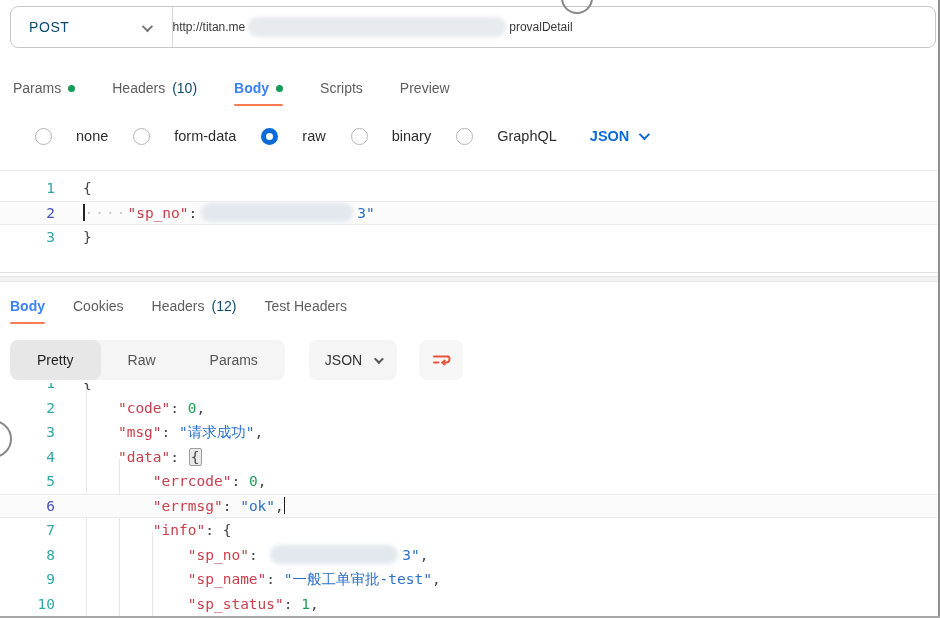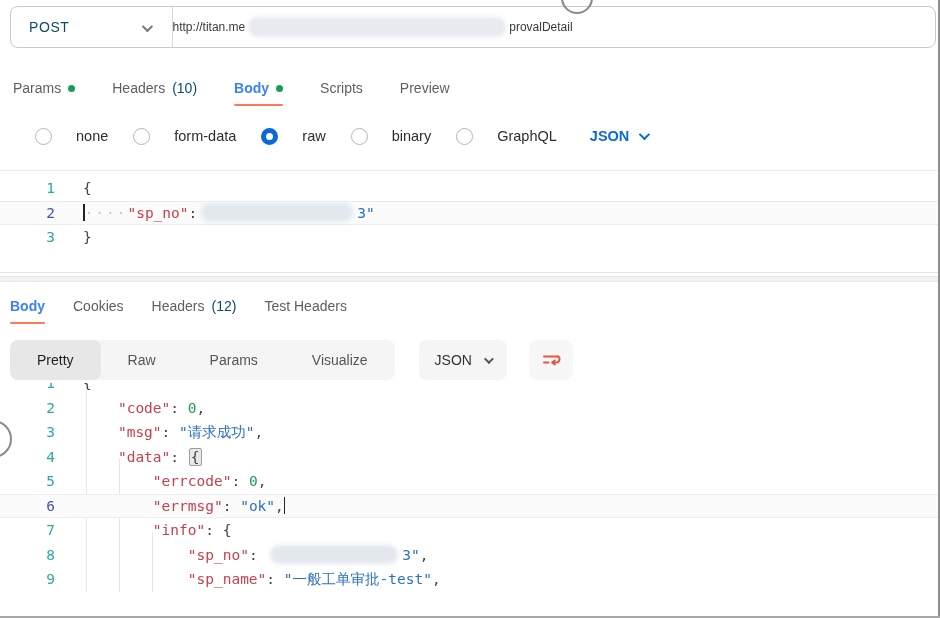--- a/index.html
+++ b/index.html
@@ -173,21 +173,20 @@
     <div class="tab">
       <span>Test Headers</span>
     </div>
   </div>
 
   <div class="resp-toolbar">
     <div class="seg-control">
       <div class="seg-item active">Pretty</div>
       <div class="seg-item">Raw</div>
       <div class="seg-item">Params</div>
-      <div class="seg-item">Visualize</div>
     </div>
     <div class="resp-lang">
       <span>JSON</span>
       <span class="chev"></span>
     </div>
     <div class="wrap-btn">
       <svg width="24" height="24" viewBox="0 0 24 24" fill="none">
         <path d="M5 8.5h14" stroke="#e8553e" stroke-width="2" stroke-linecap="round"></path>
         <path d="M19 8.5c2.2 0 2.2 6 -1.5 6h-4" stroke="#e8553e" stroke-width="2" stroke-linecap="round" fill="none"></path>
         <path d="M15.8 12.5l-2.6 2 2.6 2" stroke="#e8553e" stroke-width="2" stroke-linecap="round" stroke-linejoin="round" fill="none"></path>
@@ -203,20 +202,21 @@
       <div class="indent-guide" style="left:152px; top:161px; bottom:0;"></div>
     <div class="code-line"><span class="gutter">1</span><span class="code-text"><span class="seg-punct">{</span></span></div>
         <div class="code-line"><span class="gutter">2</span><span class="code-text"><span class="seg-ws">    </span><span class="seg-key">"code"</span><span class="seg-punct">: </span><span class="seg-num">0</span><span class="seg-punct">,</span></span></div>
         <div class="code-line"><span class="gutter">3</span><span class="code-text"><span class="seg-ws">    </span><span class="seg-key">"msg"</span><span class="seg-punct">: </span><span class="seg-str">"请求成功"</span><span class="seg-punct">,</span></span></div>
         <div class="code-line"><span class="gutter">4</span><span class="code-text"><span class="seg-ws">    </span><span class="seg-key">"data"</span><span class="seg-punct">: </span><span class="seg-bhl">{</span></span></div>
         <div class="code-line"><span class="gutter">5</span><span class="code-text"><span class="seg-ws">        </span><span class="seg-key">"errcode"</span><span class="seg-punct">: </span><span class="seg-num">0</span><span class="seg-punct">,</span></span></div>
         <div class="code-line active"><span class="gutter cur">6</span><span class="code-text"><span class="seg-ws">        </span><span class="seg-key">"errmsg"</span><span class="seg-punct">: </span><span class="seg-str">"ok"</span><span class="seg-punct">,</span><span class="seg-cursor"></span></span></div>
         <div class="code-line"><span class="gutter">7</span><span class="code-text"><span class="seg-ws">        </span><span class="seg-key">"info"</span><span class="seg-punct">: </span><span class="seg-punct">{</span></span></div>
         <div class="code-line"><span class="gutter">8</span><span class="code-text"><span class="seg-ws">            </span><span class="seg-key">"sp_no"</span><span class="seg-punct">: </span><span class="seg-blur" style="width: 128px;"></span><span class="seg-str">3"</span><span class="seg-punct">,</span></span></div>
         <div class="code-line"><span class="gutter">9</span><span class="code-text"><span class="seg-ws">            </span><span class="seg-key">"sp_name"</span><span class="seg-punct">: </span><span class="seg-str">"一般工单审批-test"</span><span class="seg-punct">,</span></span></div>
+        <div class="code-line"><span class="gutter">10</span><span class="code-text"><span class="seg-ws">            </span><span class="seg-key">"sp_status"</span><span class="seg-punct">: </span><span class="seg-num">1</span><span class="seg-punct">,</span></span></div>
       </div>
   </div>
 
   <div class="circle-overlay circle-left"></div>
 
 
   <div class="win-right"></div>
   <div class="win-bottom"></div>
 </div>
 

